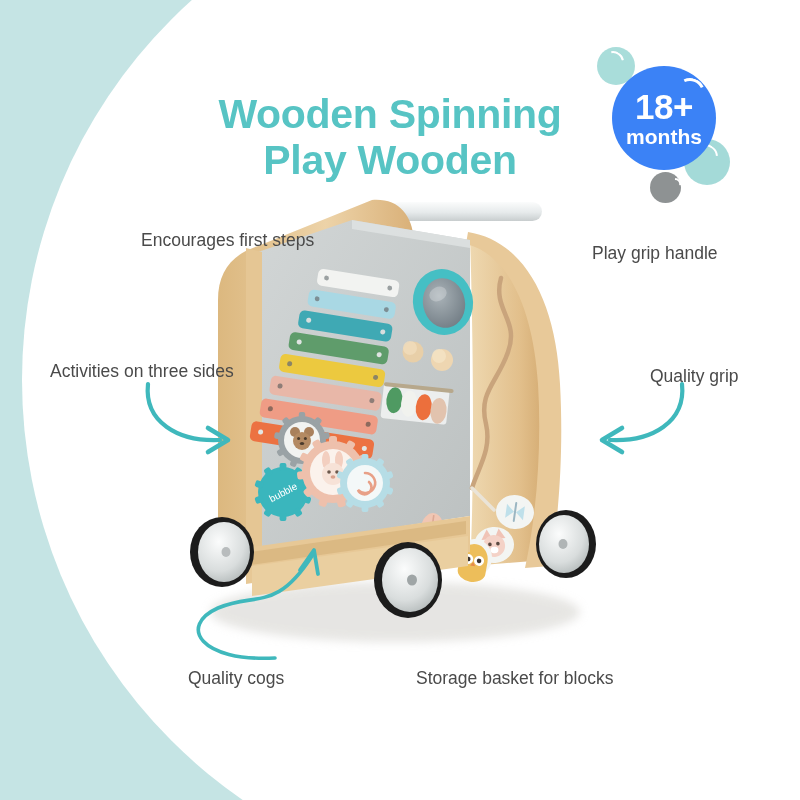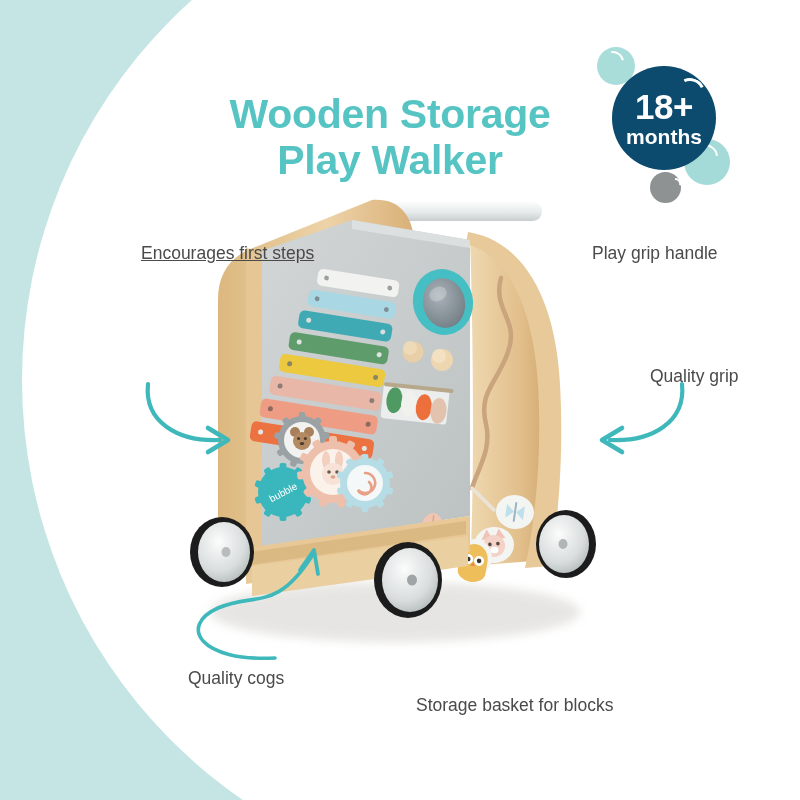--- a/index.html
+++ b/index.html
@@ -37,21 +37,21 @@
     letter-spacing:-0.3px;
   }
   .title .ln { display:block; }
 
   
   .badge {
     position:absolute;
     left:612px; top:66px;
     width:104px; height:104px;
     border-radius:50%;
-    background:#0c4a6e;
+    background:#3b82f6;
     color:#ffffff;
     display:flex; flex-direction:column;
     align-items:center; justify-content:center;
     line-height:1;
   }
   .badge .big { font-size:35px; font-weight:bold; letter-spacing:-0.5px; margin-bottom:2px; }
   .badge .small { font-size:21px; font-weight:bold; }
   .badge-arc {
     position:absolute; right:11px; top:12px;
     width:30px; height:30px;
@@ -76,26 +76,26 @@
   .b3 { left:650px; top:172px; width:31px; height:31px; background:#8e9293; }
   .b3 .hl { left:16px; top:5px; width:14px; height:18px; transform:rotate(50deg); }
 
   
   .lbl {
     position:absolute;
     color:#4a4a4a;
     font-size:17.5px;
     white-space:nowrap;
   }
-  .lbl-steps   { left:141px; top:243px;text-decoration:underline; }
+  .lbl-steps   { left:141px; top:230px; }
   .lbl-three   { left:50px;  top:361px; }
   .lbl-handle  { left:592px; top:243px; }
   .lbl-wood    { left:650px; top:366px; }
   .lbl-cogs    { left:188px; top:668px; }
-  .lbl-storage { left:416px; top:695px; }
+  .lbl-storage { left:416px; top:668px; }
 
   
   .arrow { position:absolute; }
 
   
   #product { position:absolute; left:0; top:0; width:800px; height:800px; }
 </style>
 </head>
 <body>
 
@@ -442,41 +442,42 @@
       </g>
       <g transform="translate(566,544)">
         <ellipse rx="30" ry="34" fill="#1c1c1c"></ellipse>
         <ellipse rx="25" ry="29" cx="-2" fill="url(#hubG)"></ellipse>
         <ellipse rx="4.5" ry="5" cx="-3" fill="#b0b5b6"></ellipse>
       </g>
     </g>
   </svg>
 
   <div class="title">
-    <span class="ln">Wooden Storage</span>
-    <span class="ln">Play Walker</span>
+    <span class="ln">Wooden Spinning</span>
+    <span class="ln">Play Wooden</span>
   </div>
 
   <div class="bubble b1">
       <span class="hl"></span>
     </div>
   <div class="bubble b2">
       <span class="hl"></span>
     </div>
   <div class="bubble b3">
       <span class="hl"></span>
     </div>
 
   <div class="badge">
     <div class="badge-arc"></div>
     <span class="big">18+</span>
     <span class="small">months</span>
   </div>
 
   <div class="lbl lbl-steps">Encourages first steps</div>
+  <div class="lbl lbl-three">Activities on three sides</div>
   <div class="lbl lbl-handle">Play grip handle</div>
   <div class="lbl lbl-wood">Quality grip</div>
   <div class="lbl lbl-cogs">Quality cogs</div>
   <div class="lbl lbl-storage">Storage basket for blocks</div>
 
   <svg class="arrow" style="left:138px; top:378px;" width="120" height="80">
     <path d="M10 6 C 6 44, 40 64, 82 62" fill="none" stroke="#3fb8bc" stroke-width="4.2" stroke-linecap="round"></path>
     <path d="M70 50 L 90 62 L 70 74" fill="none" stroke="#3fb8bc" stroke-width="4.6" stroke-linecap="round" stroke-linejoin="round"></path>
   </svg>
 

